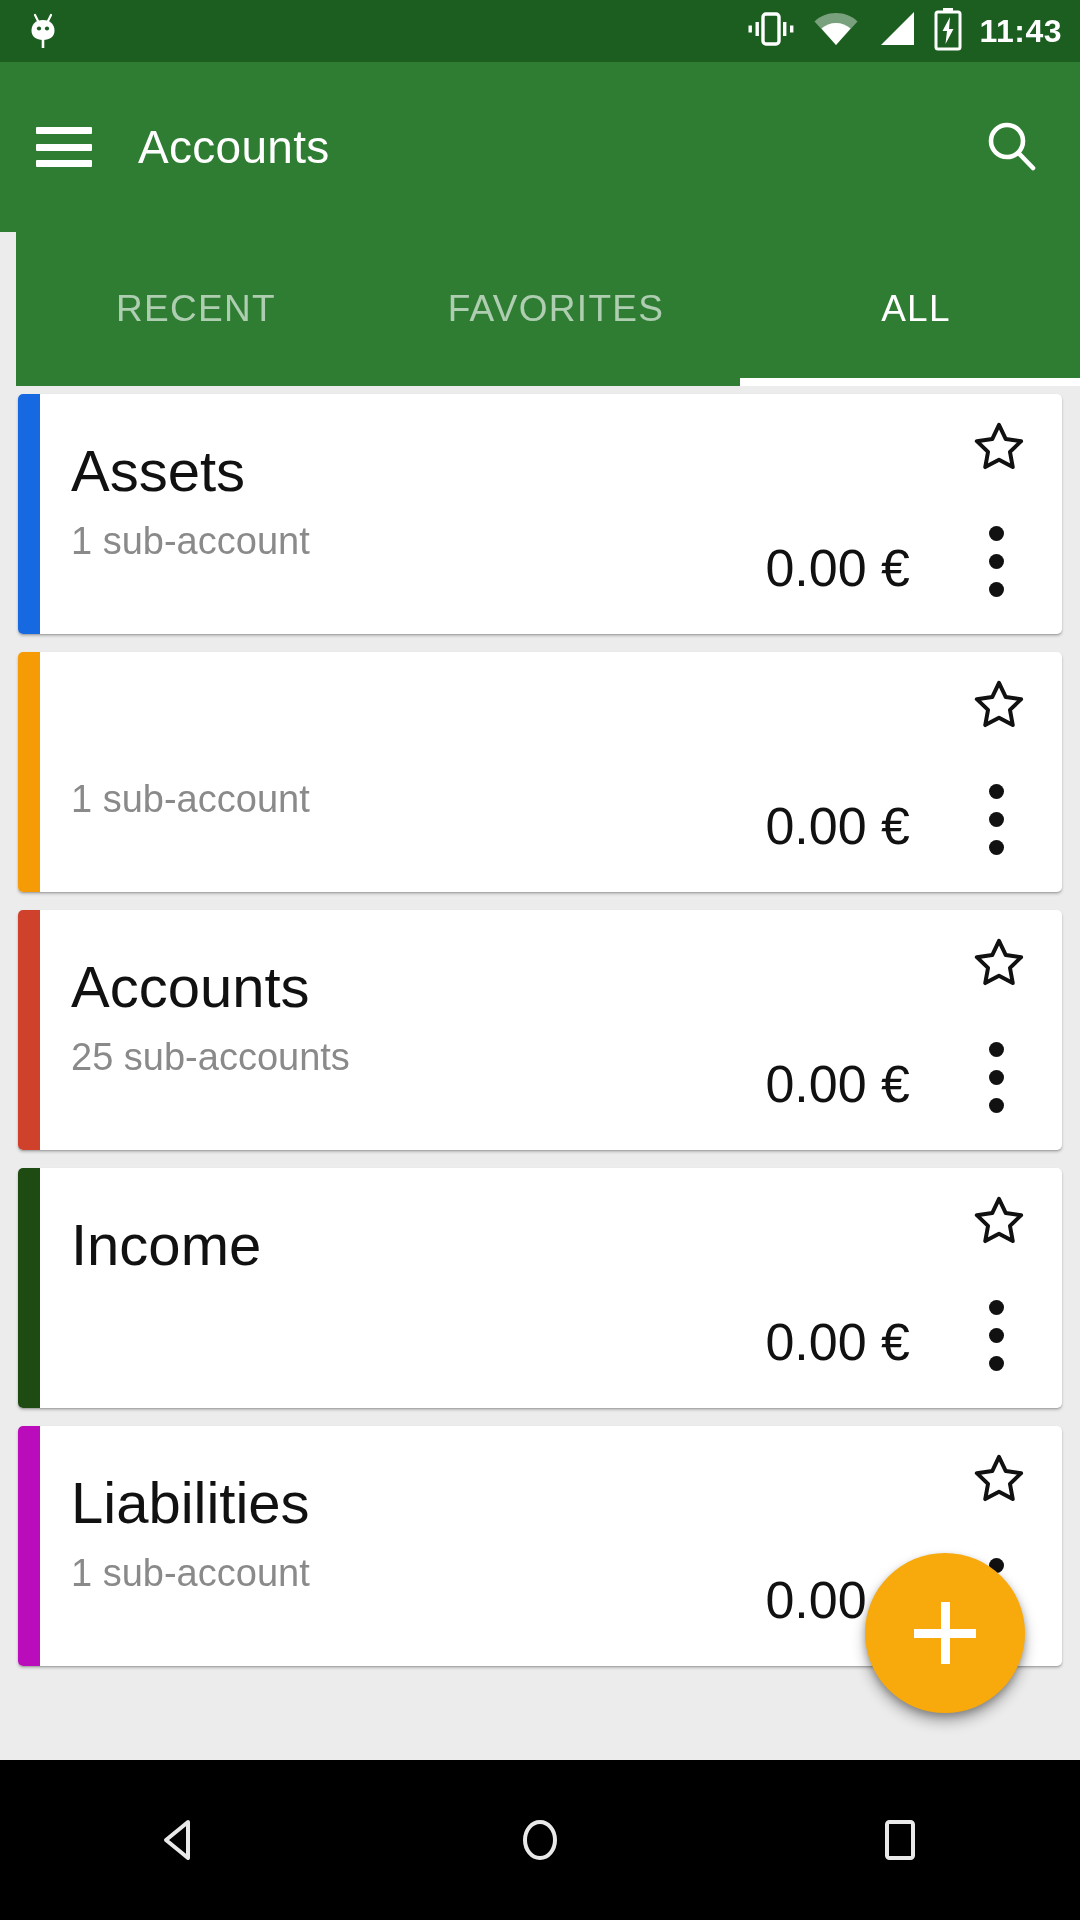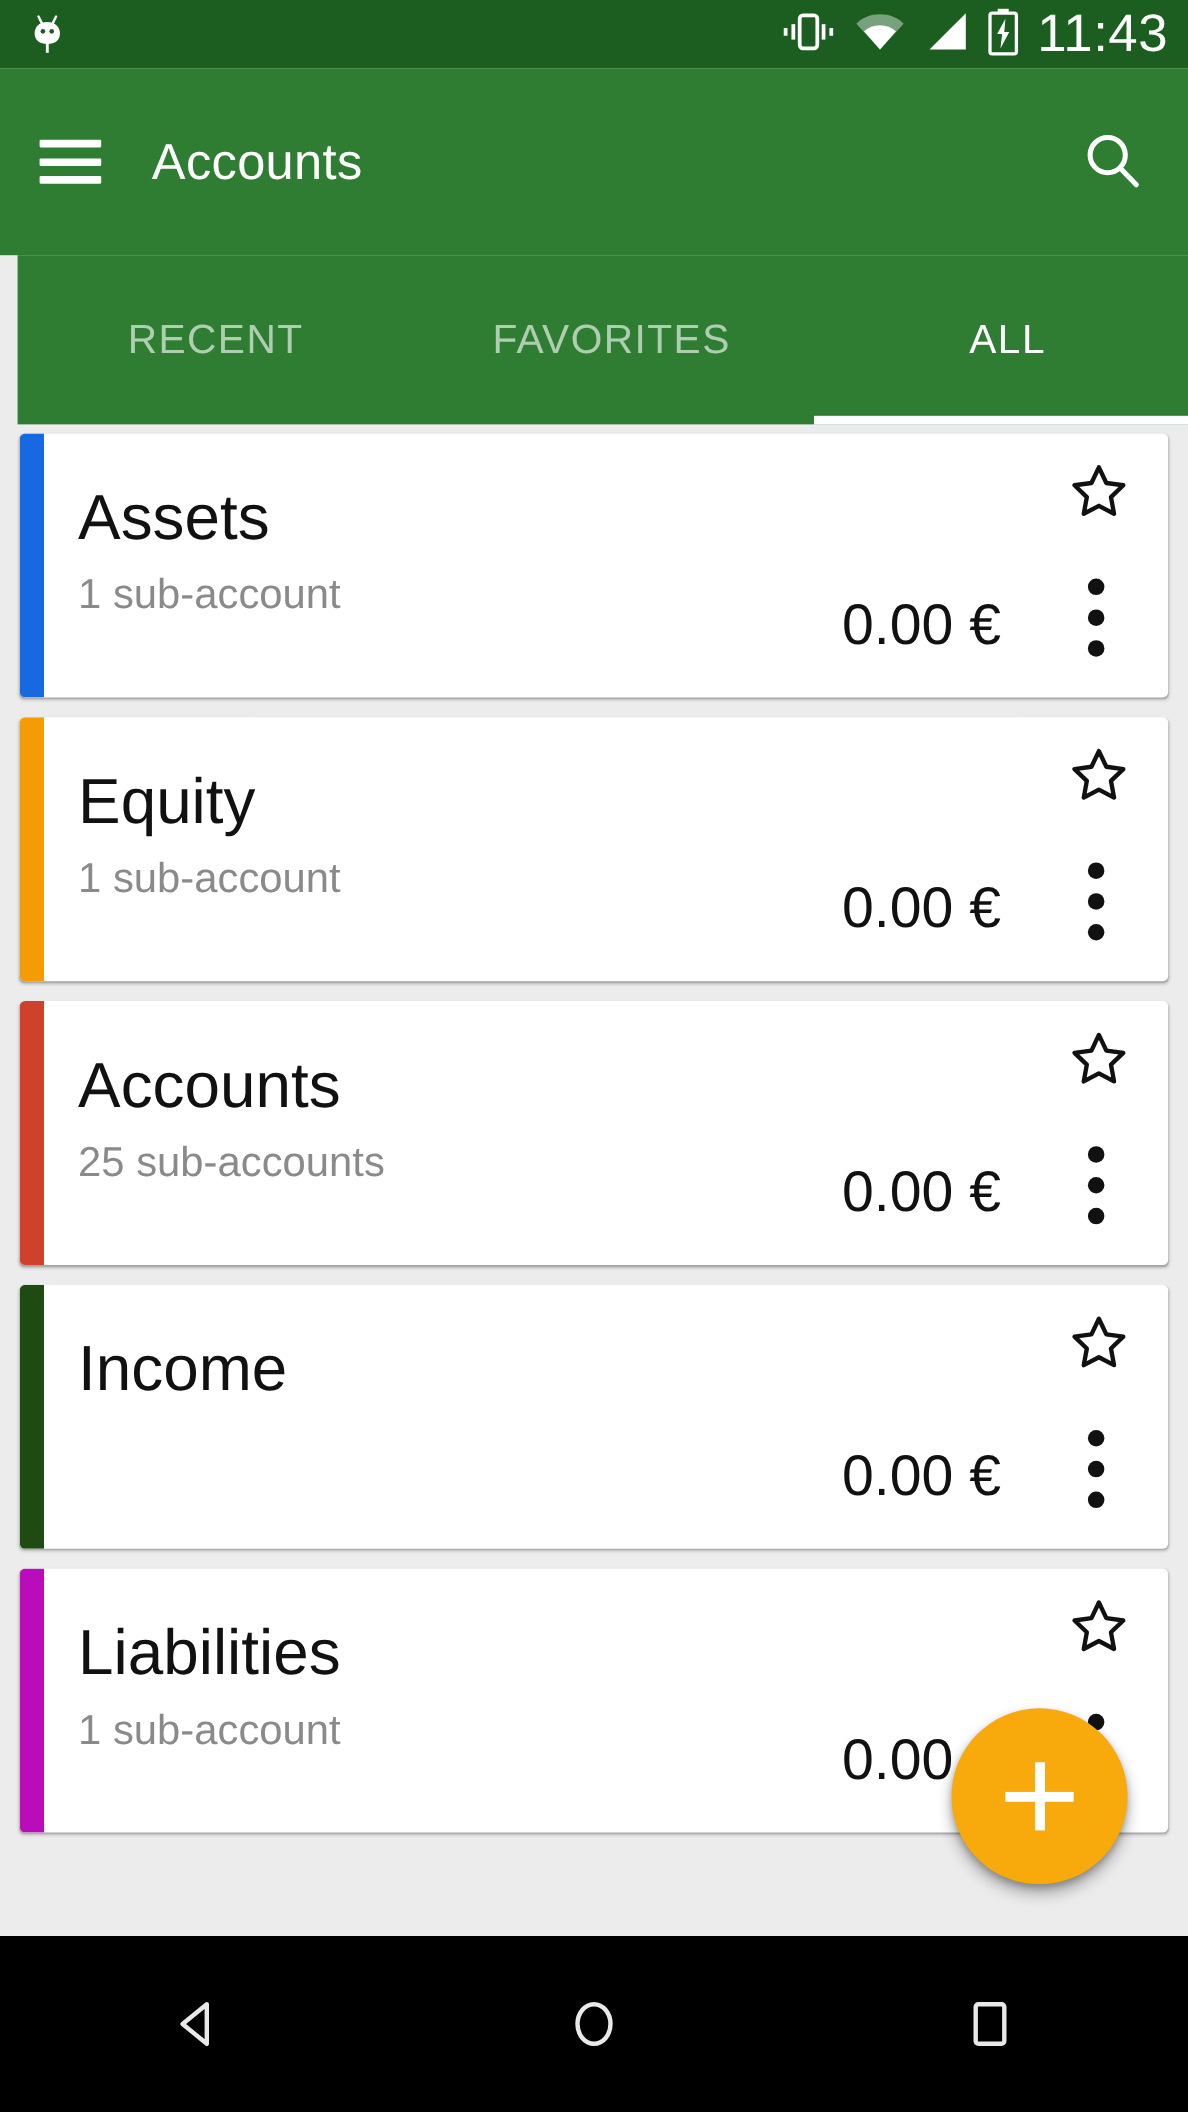--- a/index.html
+++ b/index.html
@@ -12,21 +12,21 @@
   #screen { position:relative; width:1080px; height:1920px; background:#ececec; }
 
   
   .status-bar{
     position:absolute; top:0; left:0; width:1080px; height:62px;
     background:#1b5e20; display:flex; align-items:center;
     padding:0 18px 0 26px;
   }
   .status-left{ display:flex; align-items:center; gap:10px; }
   .status-right{ margin-left:auto; display:flex; align-items:center; gap:16px; }
-  .status-clock{ color:#fff; font-size:48px; font-weight:400; letter-spacing:.5px; line-height:1; }
+  .status-clock{ color:#fff; font-size:32px; font-weight:700; letter-spacing:.5px; line-height:1; }
 
   
   .app-bar{
     position:absolute; top:62px; left:0; width:1080px; height:170px;
     background:#2e7d32; display:flex; align-items:center; padding:0 36px;
   }
   .hamburger{ width:56px; height:40px; display:flex; flex-direction:column; justify-content:space-between; cursor:pointer; }
   .hamburger span{ display:block; height:7px; background:#fff; border-radius:1px; }
   .app-title{ color:#fff; font-size:46px; font-weight:400; margin-left:46px; letter-spacing:.3px; }
   .search-btn{ margin-left:auto; width:64px; height:64px; display:flex; align-items:center; justify-content:center; cursor:pointer; }
@@ -194,21 +194,20 @@
       <div class="card-balance">0.00 €</div>
       <div class="card-menu">
           <i></i>
           <i></i>
           <i></i>
         </div>
     </div>
 
     <div class="card">
       <div class="card-stripe" style="background:#f59b05"></div>
-      <div class="card-name">Equity</div>
       <div class="card-sub">1 sub-account</div>
       <div class="card-star">
         <svg width="56" height="56" viewBox="0 0 24 24">
             <path d="M12 2.5l2.9 6.1 6.6.9-4.8 4.6 1.2 6.5L12 17.5 6.1 20.6l1.2-6.5L2.5 9.5l6.6-.9z" fill="none" stroke="#111" stroke-width="1.7" stroke-linejoin="round"></path>
           </svg>
       </div>
       <div class="card-balance">0.00 €</div>
       <div class="card-menu">
           <i></i>
           <i></i>

